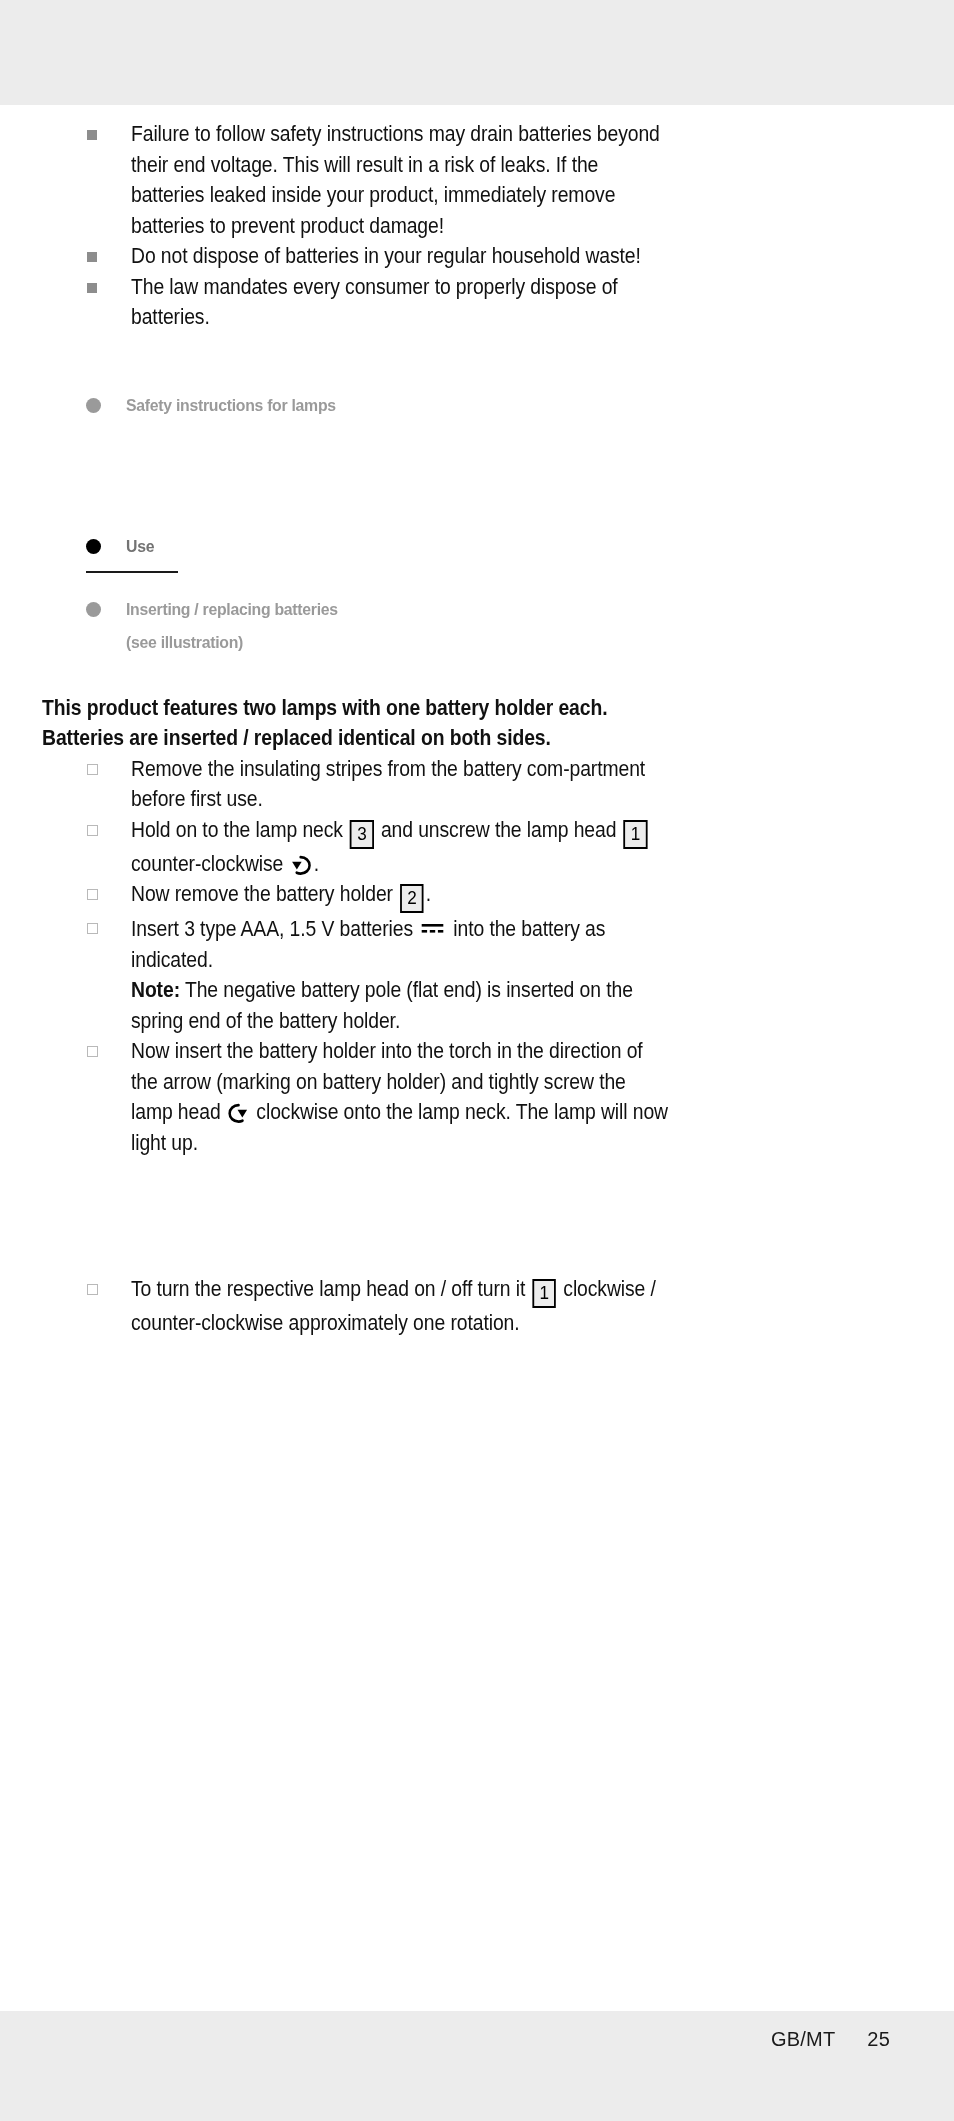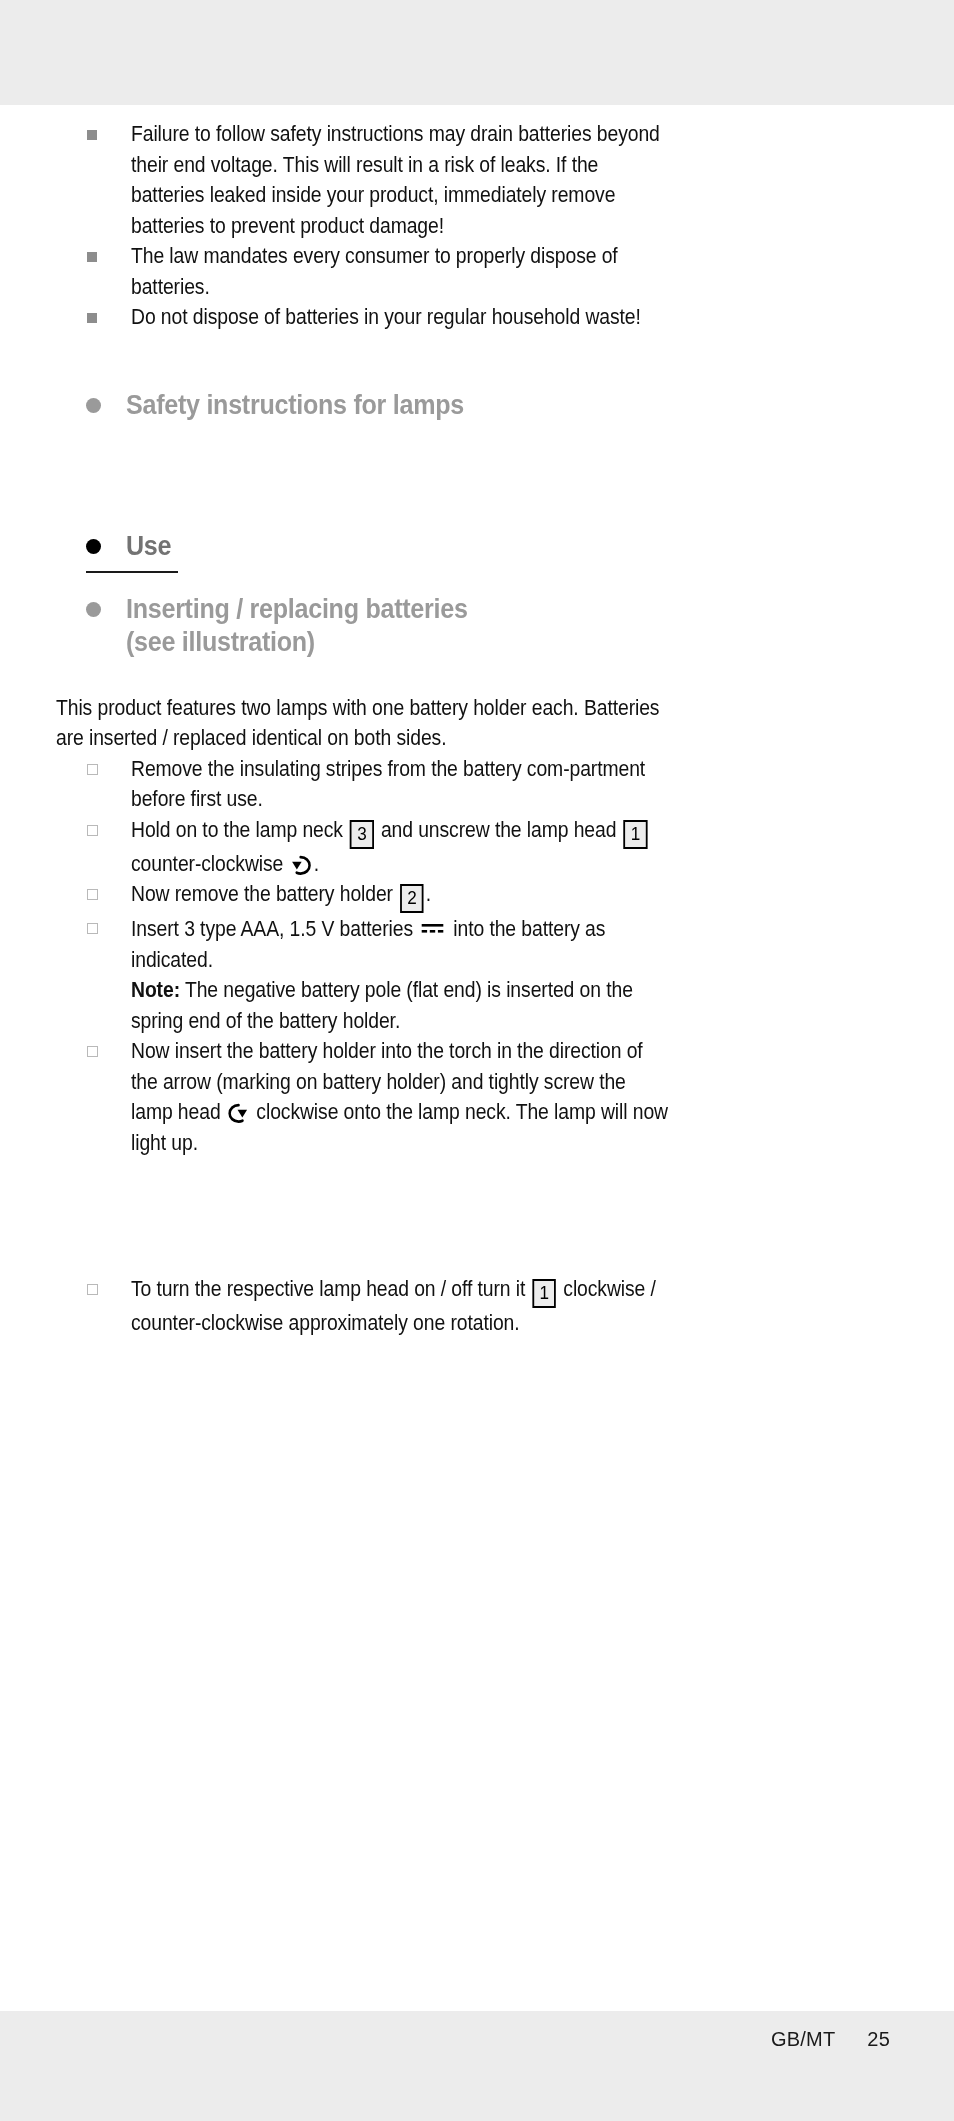--- a/index.html
+++ b/index.html
@@ -94,21 +94,21 @@
     background: #ffffff;
     box-sizing: border-box;
   }
 
   
   .heading {
     position: relative;
     padding-left: 48px;
     font-family: "Liberation Sans", sans-serif;
     font-weight: bold;
-    font-size: 27px;
+    font-size: 17px;
     line-height: 33px;
     color: #9a9a9a;
     letter-spacing: -0.3px;
   }
   .heading .h-txt { display: block; transform: scaleX(0.93); transform-origin: left center; }
   .heading .dot {
     position: absolute;
     left: 8px;
     top: 9px;
     width: 15px;
@@ -160,21 +160,21 @@
   .sp-8  { height: 8px; }
   .sp-14 { height: 14px; }
   .sp-20 { height: 20px; }
   .sp-34 { height: 34px; }
   .sp-44 { height: 44px; }
   .sp-56 { height: 56px; }
   .sp-64 { height: 64px; }
   .sp-72 { height: 72px; }
 
   .blk { padding-left: 78px; padding-right: 40px; }
-  .para { padding-left: 56px; padding-right: 40px; }
+  .para { padding-left: 42px; padding-right: 40px; font-weight: bold; }
   .listwrap { padding-left: 78px; padding-right: 40px; }
 </style>
 </head>
 <body>
 
 <div class="page">
 
   <div class="band-top"></div>
 
   <div class="content">
@@ -184,26 +184,26 @@
     <div class="listwrap">
       <div class="list">
 
         <div class="li">
           <span class="bullet-sq"></span>
           <span class="txt body-text">Failure to follow safety instructions may drain batteries beyond their end voltage. This will result in a risk of leaks. If the batteries leaked inside your product, immediately remove batteries to prevent product damage!</span>
         </div>
 
         <div class="li">
           <span class="bullet-sq"></span>
+          <span class="txt body-text">Do not dispose of batteries in your regular household waste!</span>
+        </div>
+
+        <div class="li">
+          <span class="bullet-sq"></span>
           <span class="txt body-text">The law mandates every consumer to properly dispose of batteries.</span>
-        </div>
-
-        <div class="li">
-          <span class="bullet-sq"></span>
-          <span class="txt body-text">Do not dispose of batteries in your regular household waste!</span>
         </div>
 
       </div>
     </div>
 
     <div class="sp-56"></div>
 
     <div class="blk">
       <div class="heading">
         <span class="dot"></span>

